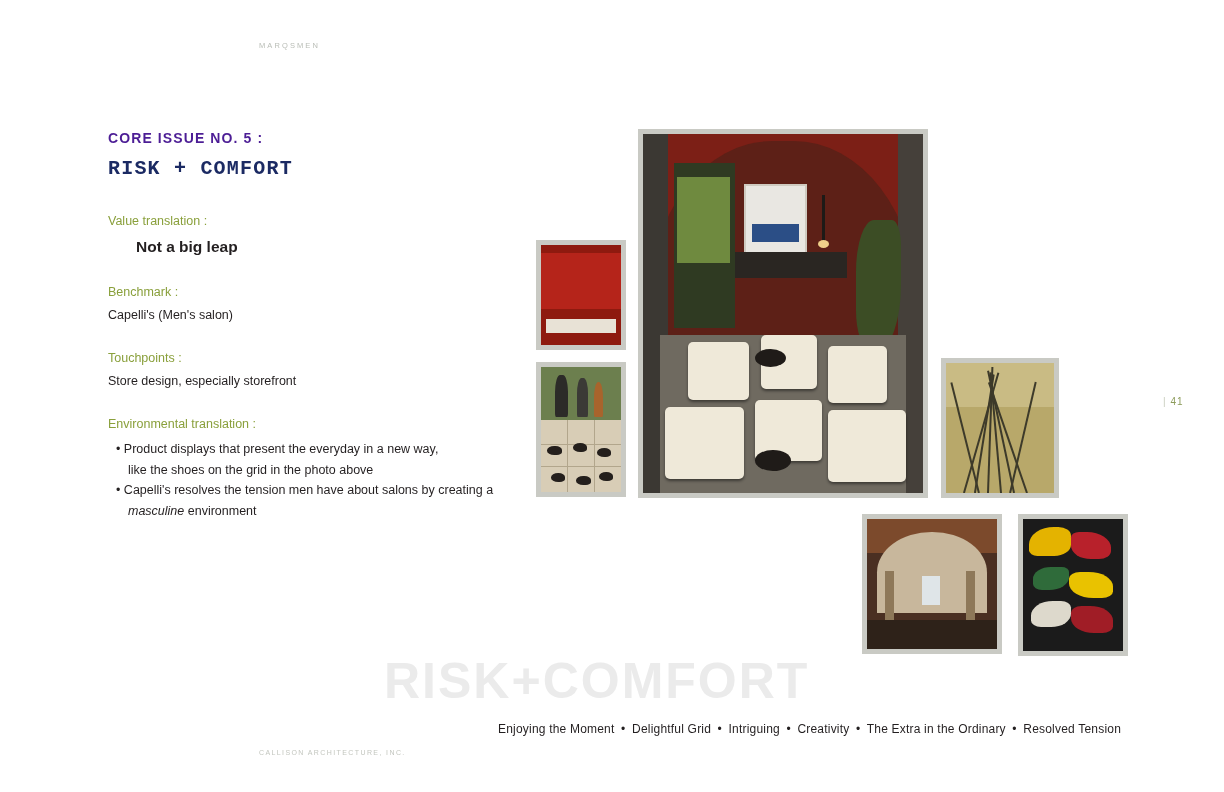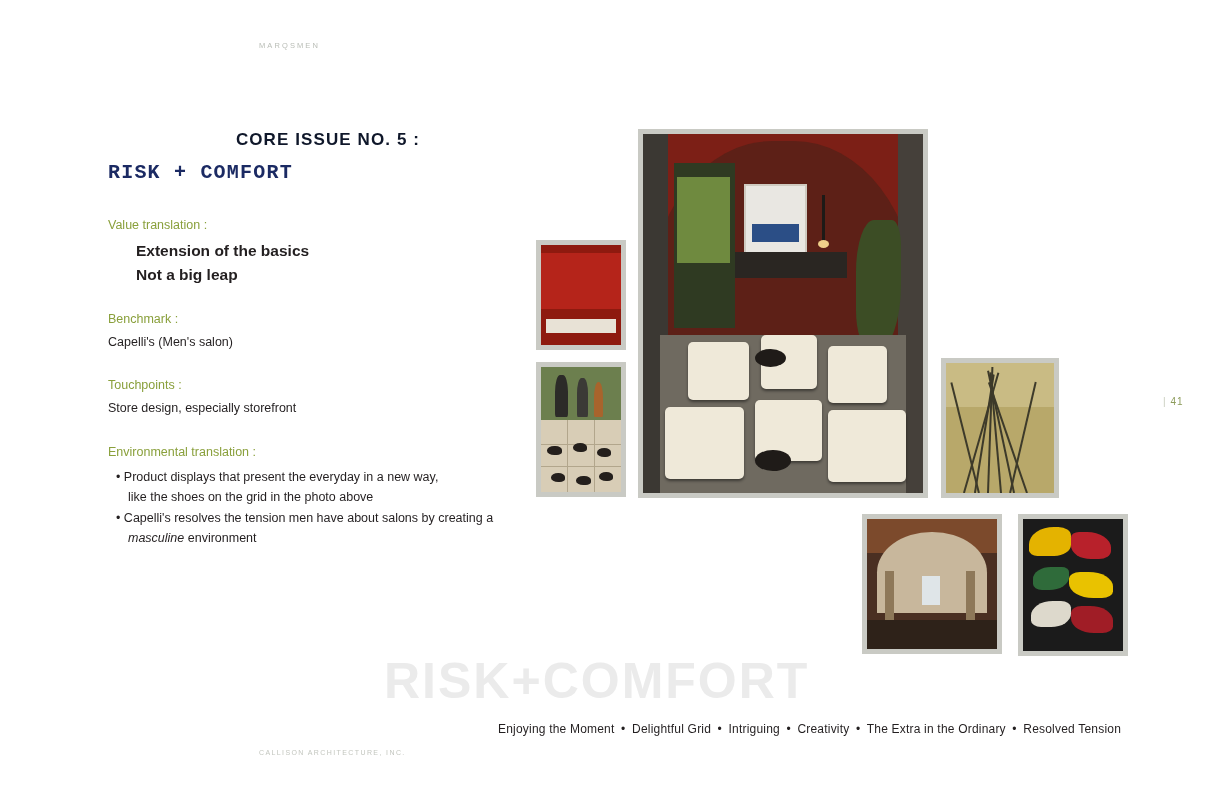--- a/index.html
+++ b/index.html
@@ -23,22 +23,22 @@
   }
   .page-number{
     position:absolute;left:1163px;top:396px;
     font-size:10px;color:#8c9b5a;letter-spacing:1px;
   }
   .page-number .bar{color:#c9cdbe;}
 
   
   .left{position:absolute;left:108px;top:130px;width:440px;}
   .core-issue{
-    font-size:17px;font-weight:bold;letter-spacing:1.1px;
-    color:#0f172a;margin:0 0 11px 0;text-align:center;
+    font-size:14px;font-weight:bold;letter-spacing:1.1px;
+    color:#4c1d95;margin:0 0 11px 0;
   }
   .title{
     font-size:20px;font-weight:bold;letter-spacing:1.2px;
     color:#1b2a63;margin:0 0 34px 0;font-family:Liberation Mono, monospace;
   }
   .sec-label{
     font-size:12.5px;color:#8aa03c;margin:0 0 7px 0;font-weight:400;
   }
   .sec-gap{height:26px;}
   .big-line{
@@ -134,21 +134,20 @@
 
 <div class="page">
 
   <div class="brand-mark">MARQSMEN</div>
 
   <div class="left">
     <div class="core-issue">CORE ISSUE NO. 5 :</div>
     <div class="title">RISK + COMFORT</div>
 
     <div class="sec-label">Value translation :</div>
-    <div class="big-line">Extension of the basics</div>
     <div class="big-line">Not a big leap</div>
 
     <div class="sec-gap"></div>
 
     <div class="sec-label">Benchmark :</div>
     <div class="body-line">Capelli's (Men's salon)</div>
 
     <div class="sec-gap"></div>
 
     <div class="sec-label">Touchpoints :</div>

